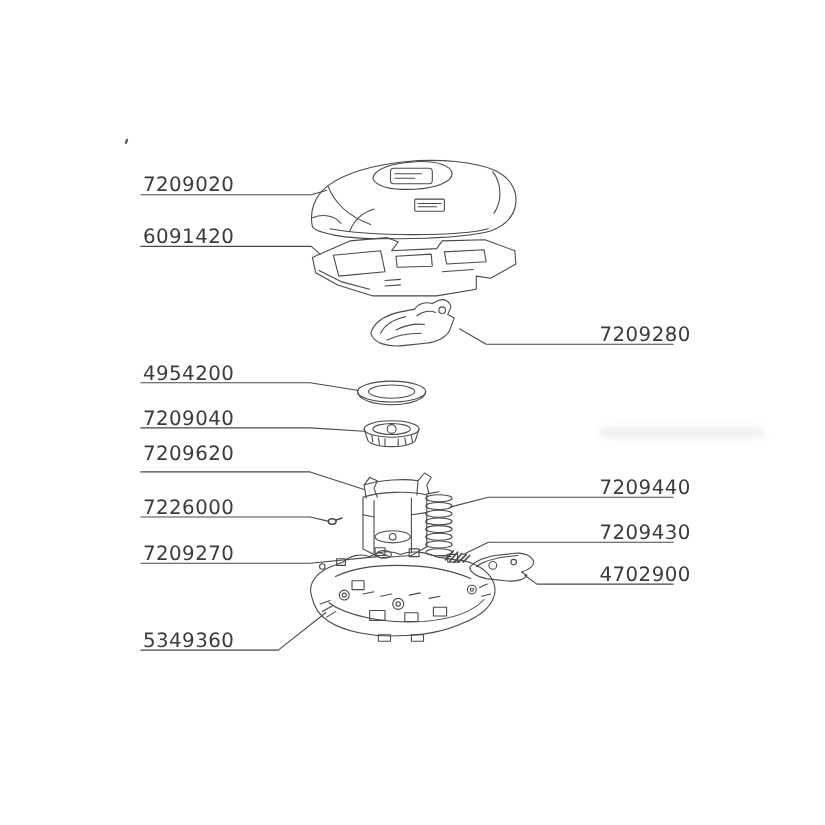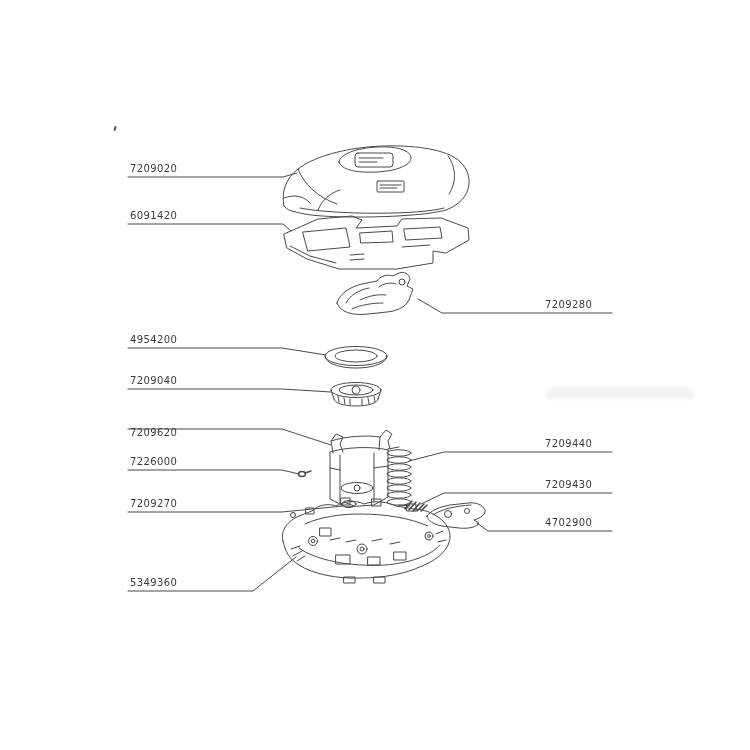--- a/index.html
+++ b/index.html
@@ -17,21 +17,21 @@
     background: #ffffff;
     overflow: hidden;
   }
   svg.art {
     position: absolute;
     left: 0;
     top: 0;
   }
   .lbl {
     position: absolute;
-    font-size: 10px;
+    font-size: 18px;
     line-height: 16px;
     color: #3b3b3b;
     letter-spacing: 0.4px;
     white-space: nowrap;
   }
   .smudge {
     position: absolute;
     left: 545px;
     top: 387px;
     width: 150px;
@@ -199,21 +199,21 @@
       </g>
 
     </g>
   </svg>
 
   <div class="lbl" style="left:130px; top:161px">7209020</div>
   <div class="lbl" style="left:130px; top:208px">6091420</div>
   <div class="lbl" style="left:545px; top:297px">7209280</div>
   <div class="lbl" style="left:130px; top:332px">4954200</div>
   <div class="lbl" style="left:130px; top:373px">7209040</div>
-  <div class="lbl" style="left:130px; top:425px">7209620</div>
+  <div class="lbl" style="left:130px; top:405px">7209620</div>
   <div class="lbl" style="left:130px; top:454px">7226000</div>
   <div class="lbl" style="left:130px; top:496px">7209270</div>
   <div class="lbl" style="left:545px; top:436px">7209440</div>
   <div class="lbl" style="left:545px; top:477px">7209430</div>
   <div class="lbl" style="left:545px; top:515px">4702900</div>
   <div class="lbl" style="left:130px; top:575px">5349360</div>
 
 </div>
 
 </body></html>

